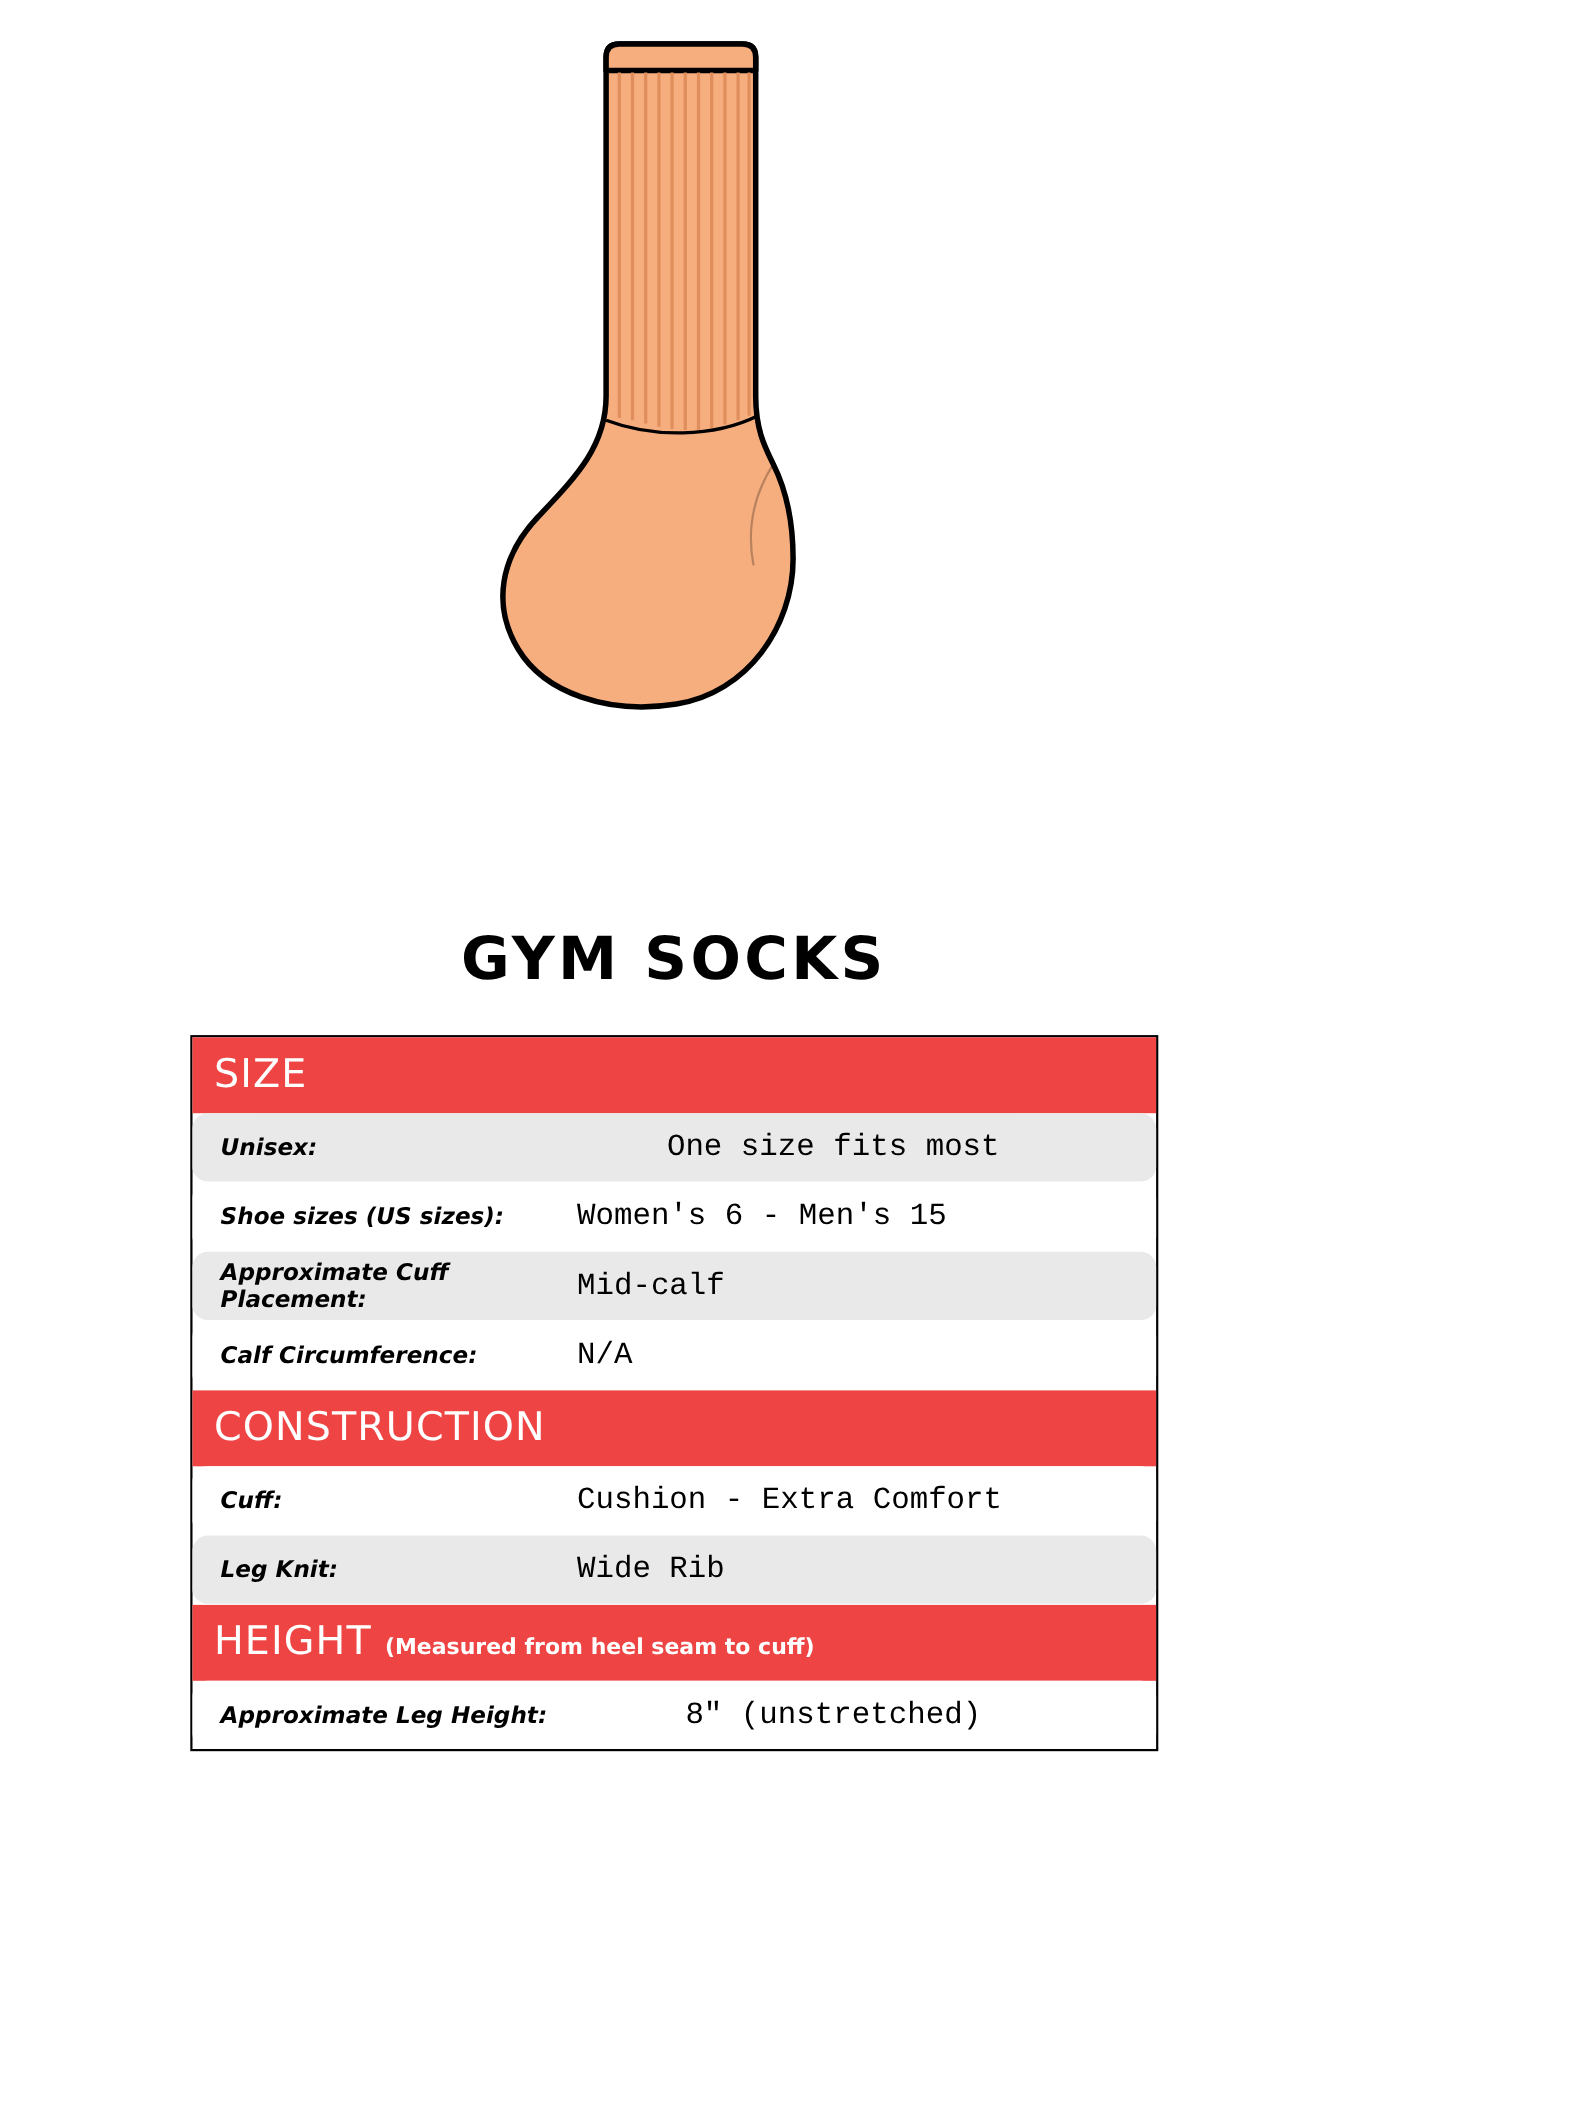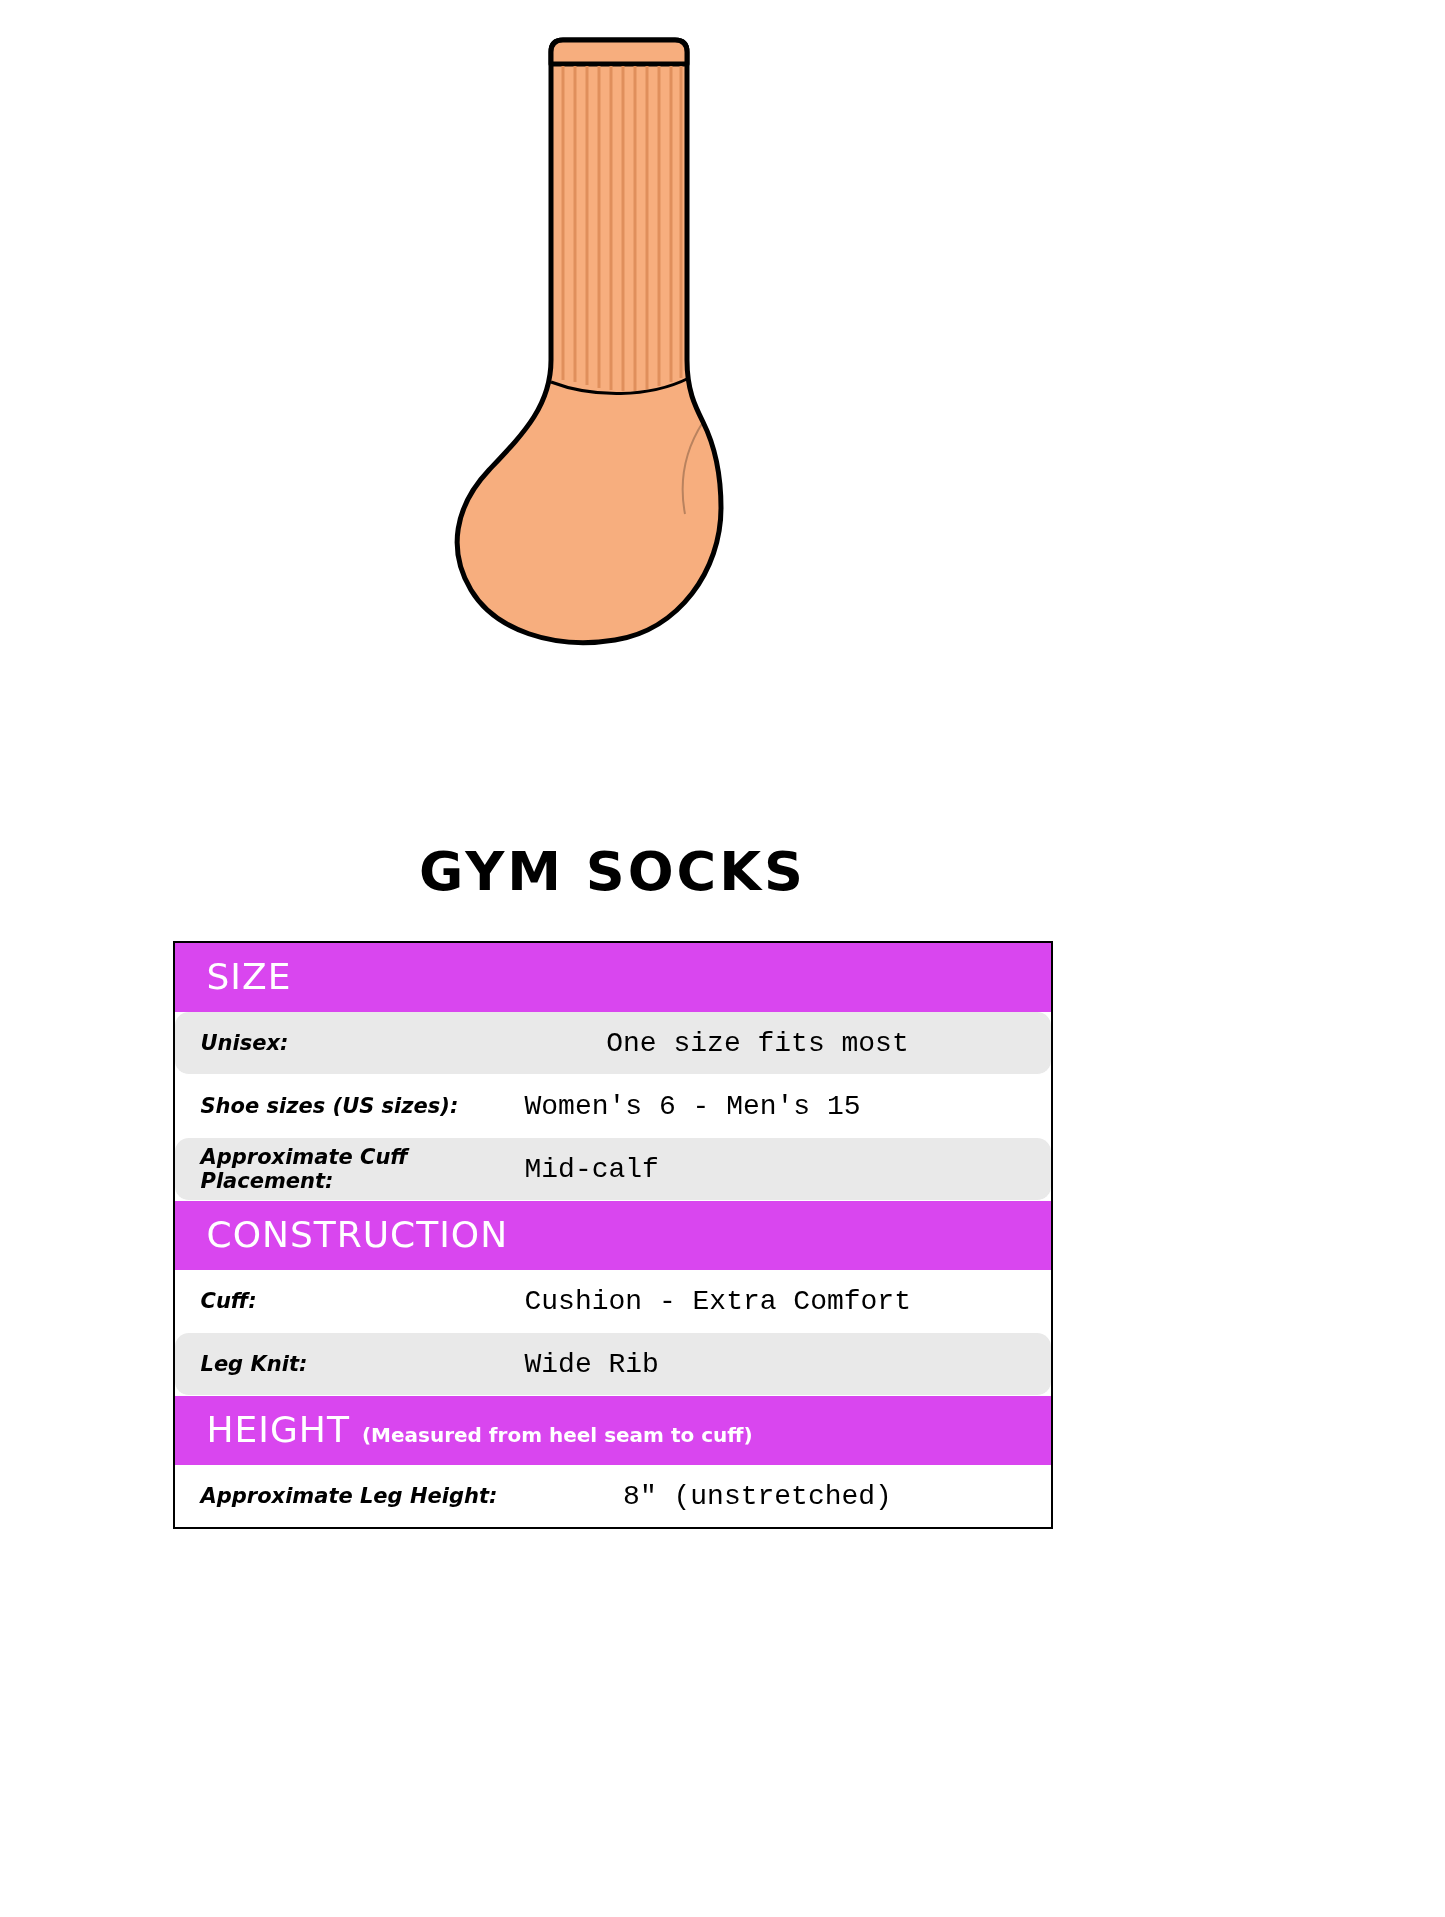--- a/index.html
+++ b/index.html
@@ -48,23 +48,23 @@
   
   .spec-table {
     width: 880px;
     margin: 0 auto;
     border: 2px solid #000000;
     border-collapse: collapse;
     box-sizing: border-box;
   }
 
   .section-row {
-    background: #d946ef;
+    background: #ef4444;
     color: #ffffff;
-    padding: 13px 30px 15px 32px;
+    padding: 13px 30px 15px 20px;
     display: flex;
     align-items: baseline;
     gap: 12px;
   }
   .section-title {
     font-size: 36px;
     font-weight: 400;
     letter-spacing: 1px;
     font-family: "DejaVu Sans", sans-serif;
   }
@@ -160,20 +160,24 @@
     </div>
 
     <div class="data-row plain">
       <div class="row-label">Shoe sizes (US sizes):</div>
       <div class="row-value">Women's 6 - Men's 15</div>
     </div>
     <div class="data-row shaded">
       <div class="row-label">Approximate Cuff Placement:</div>
       <div class="row-value">Mid-calf</div>
     </div>
+    <div class="data-row plain">
+      <div class="row-label">Calf Circumference:</div>
+      <div class="row-value">N/A</div>
+    </div>
 
     <div class="section-row">
       <span class="section-title">CONSTRUCTION</span>
       <span class="section-note"></span>
     </div>
     <div class="data-row plain">
       <div class="row-label">Cuff:</div>
       <div class="row-value">Cushion - Extra Comfort</div>
     </div>
     <div class="data-row shaded">

